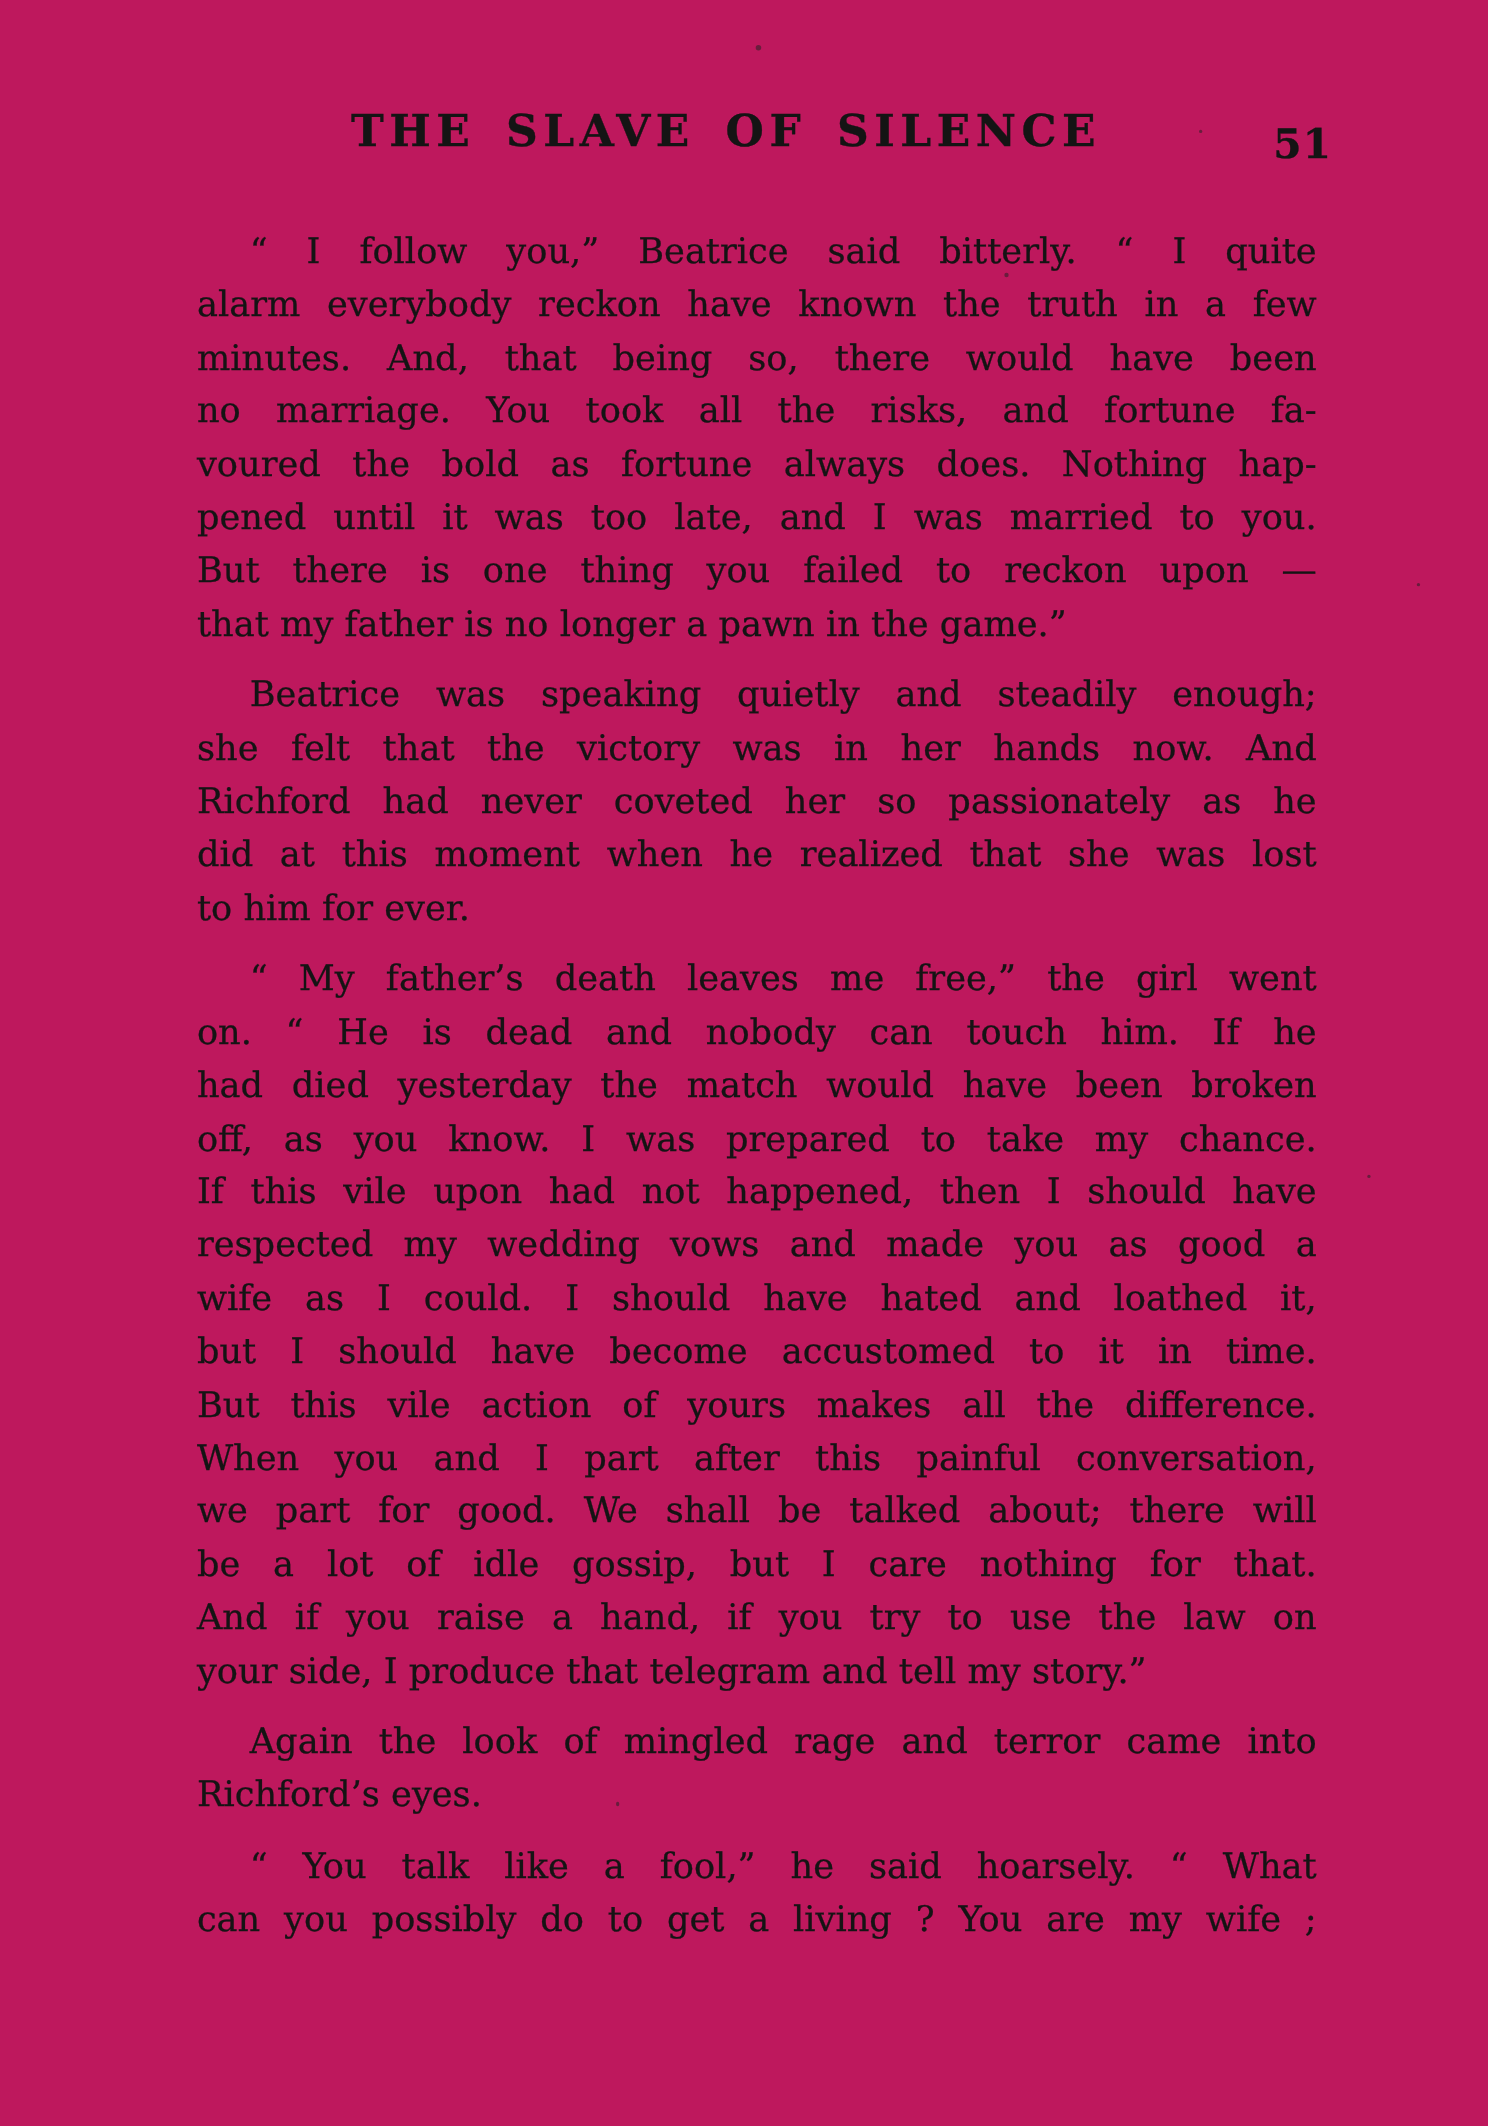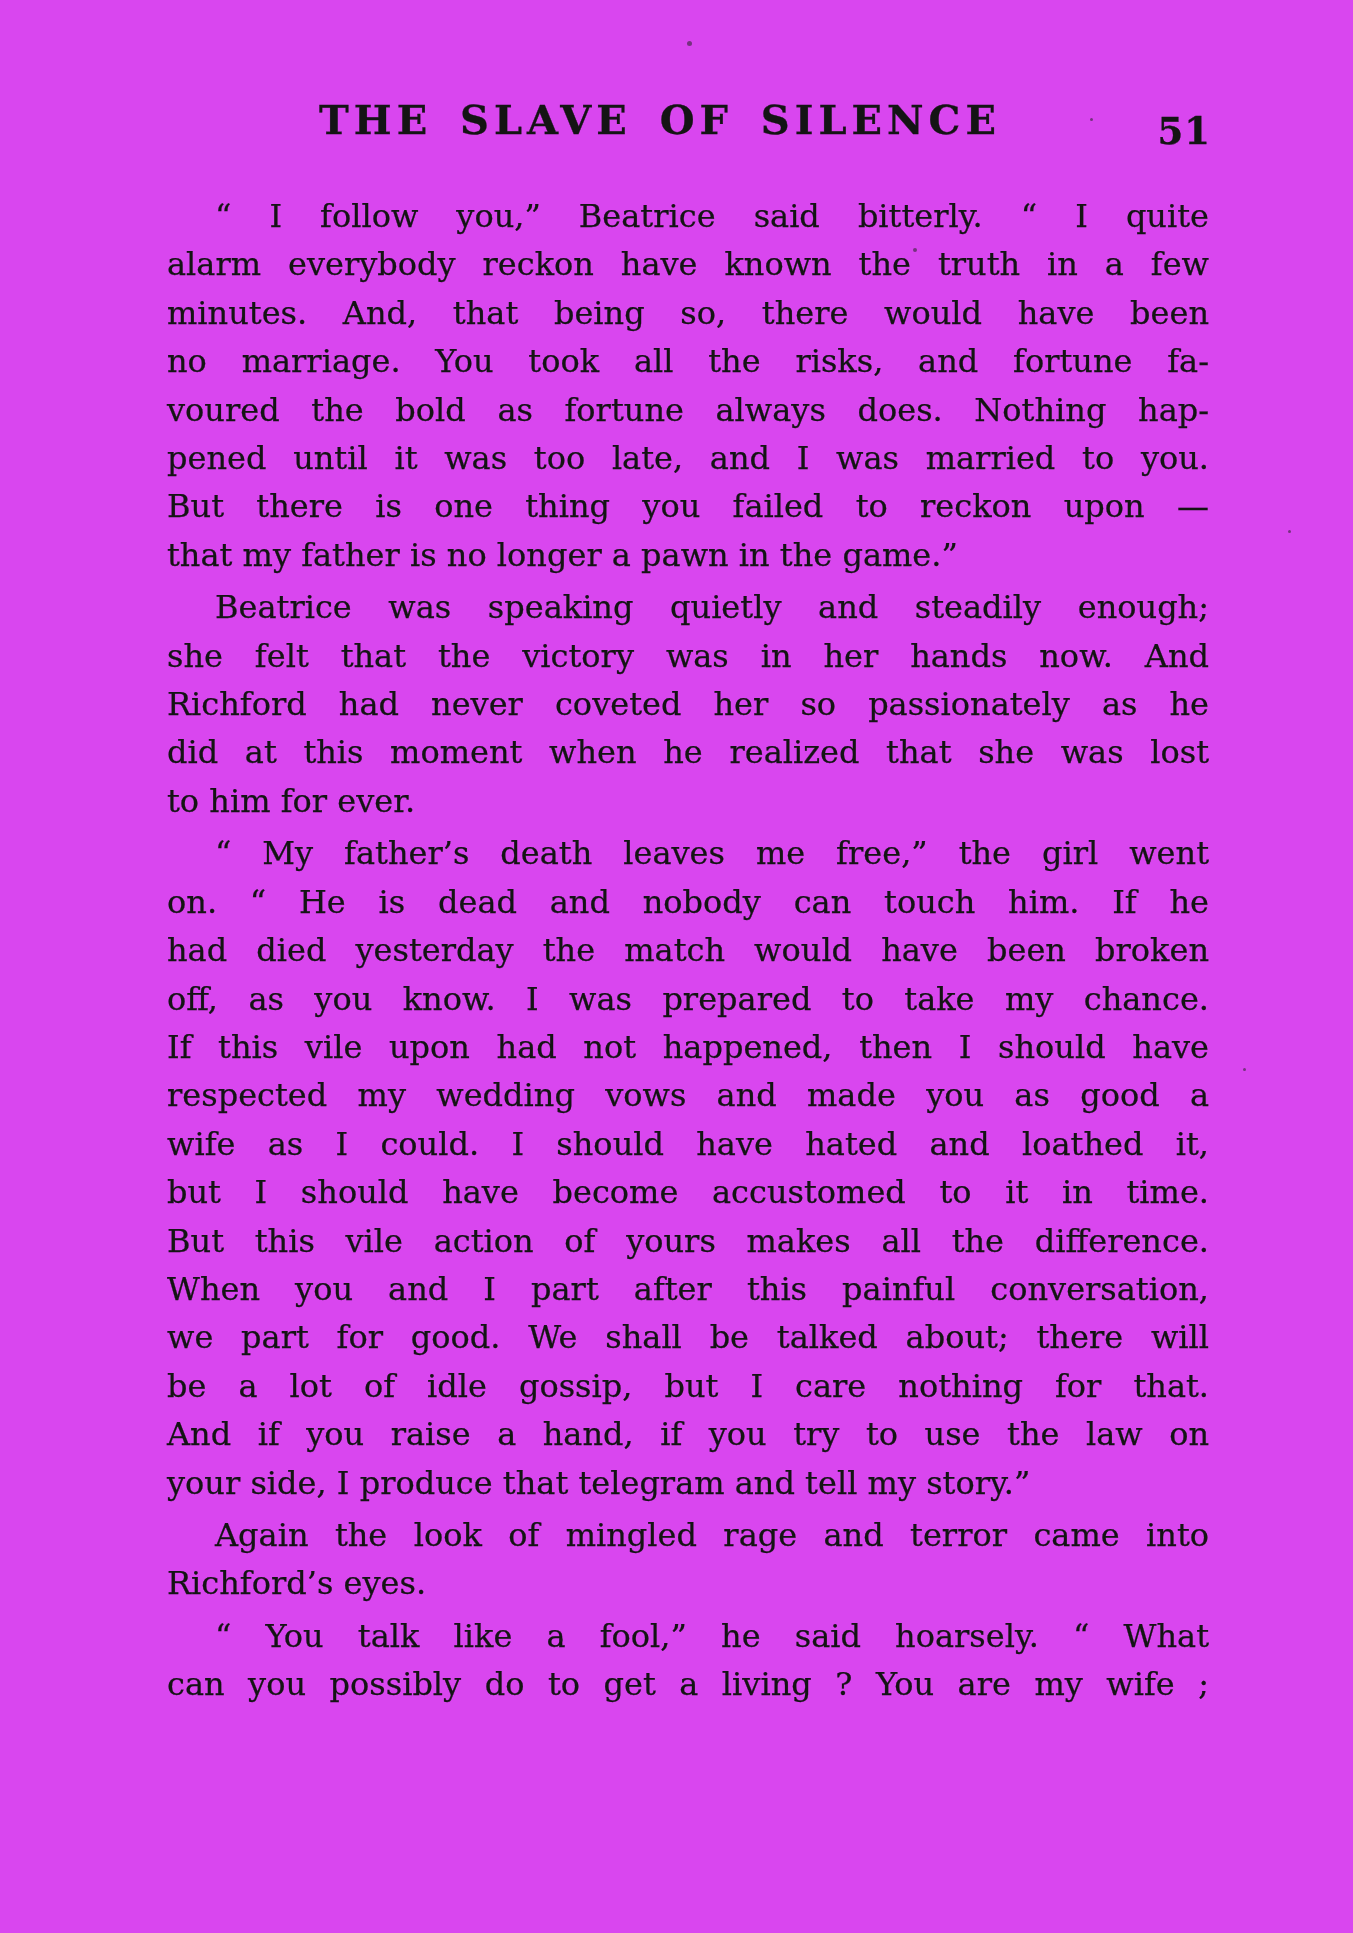--- a/index.html
+++ b/index.html
@@ -46,38 +46,38 @@
   }
   .page-body {
     position: absolute;
     top: 188px;
     left: 163px;
     width: 1050px;
     font-size: 32px;
     line-height: 48.4px;
     -webkit-text-stroke: 0.25px;
   }
-  .paragraph { margin: 4px; }
+  .paragraph { margin: 16px; }
   .line { width: 100%; }
   .line.just {
     text-align: justify;
     text-align-last: justify;
   }
   .line.indent { text-indent: 48px; }
   .scan-speck {
     position: absolute;
     background: #222;
     border-radius: 50%;
     opacity: 0.55;
   }
 </style>
 </head>
 <body style="background: rgb(255, 255, 255);">
 
-<div class="page" style="background: #d946ef; color: rgb(20, 20, 20);">
+<div class="page" style="background: #be185d; color: rgb(20, 20, 20);">
 
   <div class="page-header">
     <span class="page-title">THE SLAVE OF SILENCE</span>
     <span class="page-number">51</span>
   </div>
 
   <div class="page-body" id="body-root">
       <div class="paragraph">
         <div class="line indent just">“ I follow you,” Beatrice said bitterly.  “ I quite</div>
         <div class="line just">alarm everybody reckon have known the truth in a few</div>

